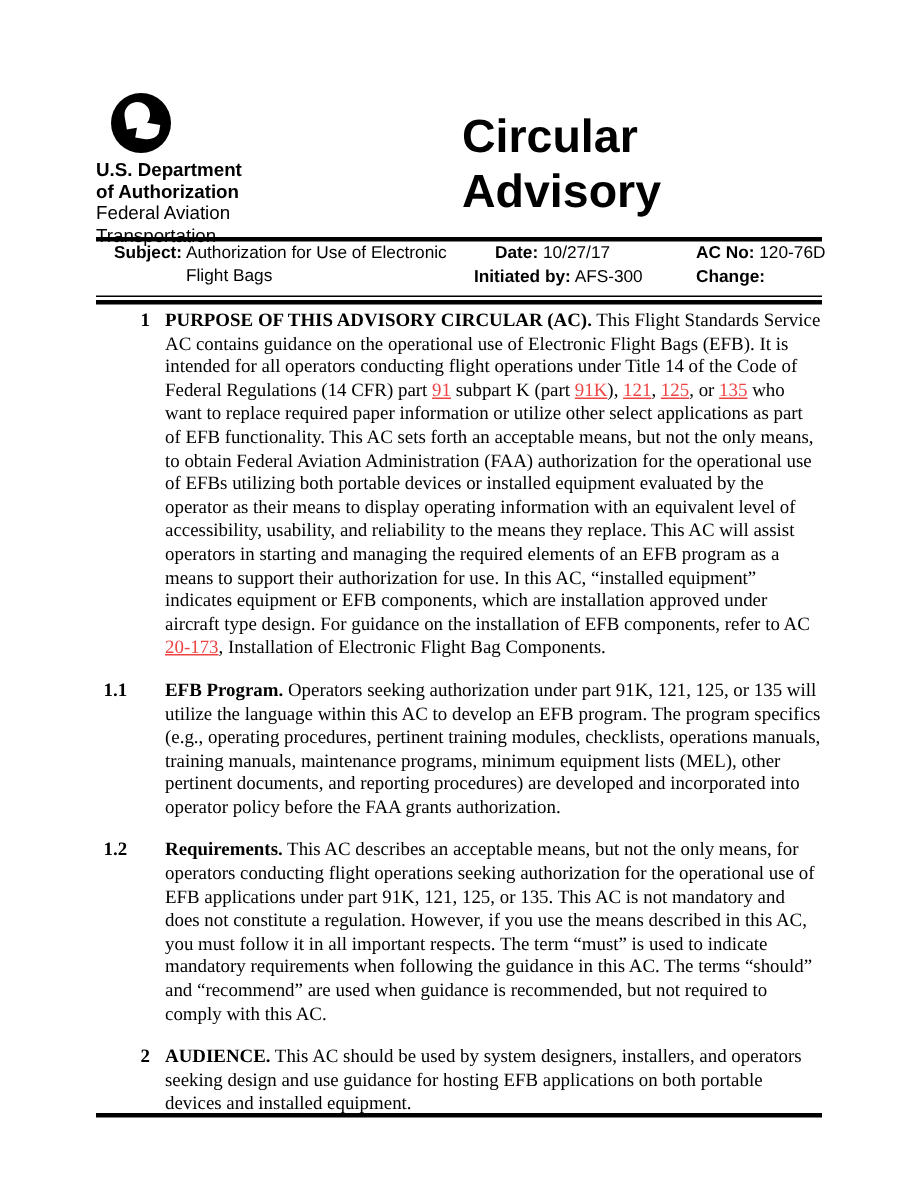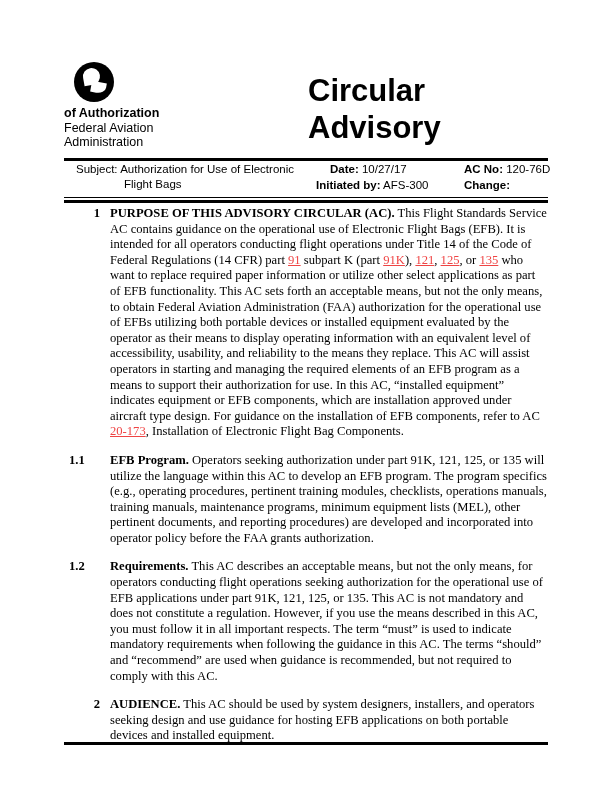--- a/index.html
+++ b/index.html
@@ -113,21 +113,21 @@
     font-family: "Liberation Sans", sans-serif;
     font-size: 11.5px;
     line-height: 15px;
   }
   .meta-subject {
     position: absolute;
     left: 12px;
     top: 0;
     width: 250px;
   }
-  .meta-subject .lbl { font-weight: normal; margin-top: 24px; }
+  .meta-subject .lbl { font-weight: bold; margin-top: 24px; }
   .meta-subject .cont {
     display: block;
     padding-left: 48px;
   }
   .meta-date {
     position: absolute;
     left: 266px;
     top: 0;
     width: 140px;
   }
@@ -189,23 +189,24 @@
   }
 </style>
 </head>
 <body>
 
 <div class="page">
 
   <div class="header">
     <div class="agency-block">
       <div class="dot-logo"></div>
+      <div class="agency-line1">U.S. Department</div>
       <div class="agency-line2">of Authorization</div>
       <div class="agency-line3">Federal Aviation</div>
-      <div class="agency-line4">Administration</div>
+      <div class="agency-line4">Transportation</div>
     </div>
     <div class="doc-title">
       <div>Circular</div>
       <div>Advisory</div>
     </div>
   </div>
 
   <div class="rule rule-top"></div>
   <div class="rule rule-mid"></div>
   <div class="rule rule-bottom"></div>

